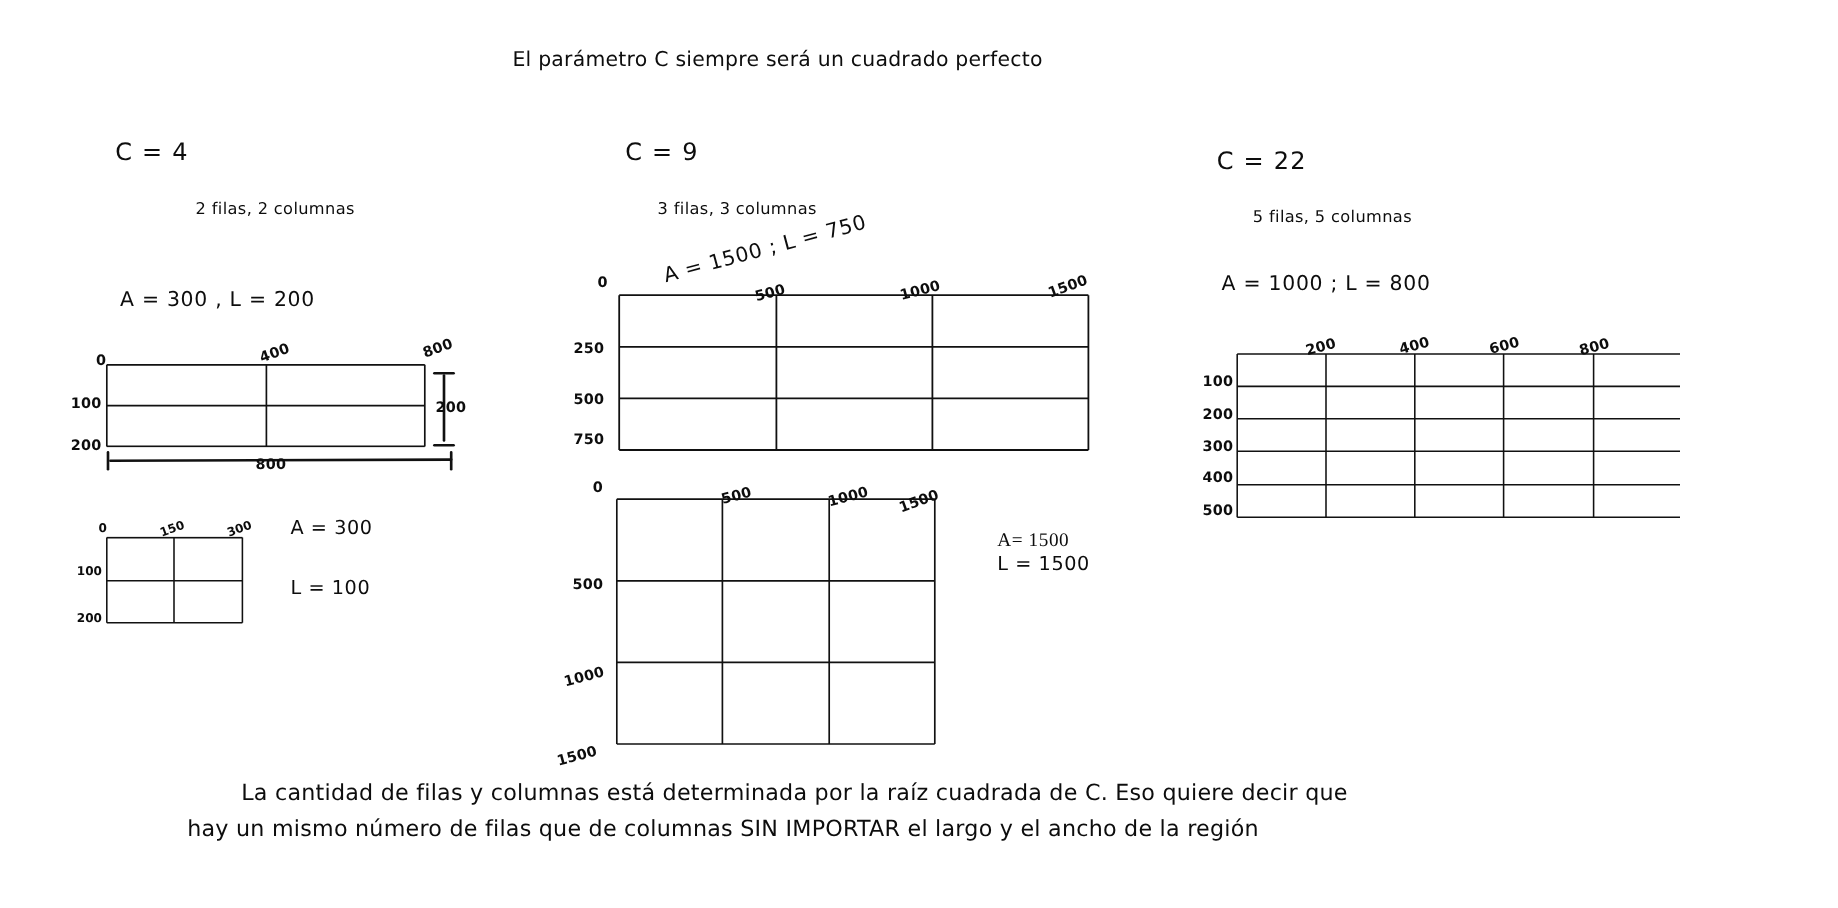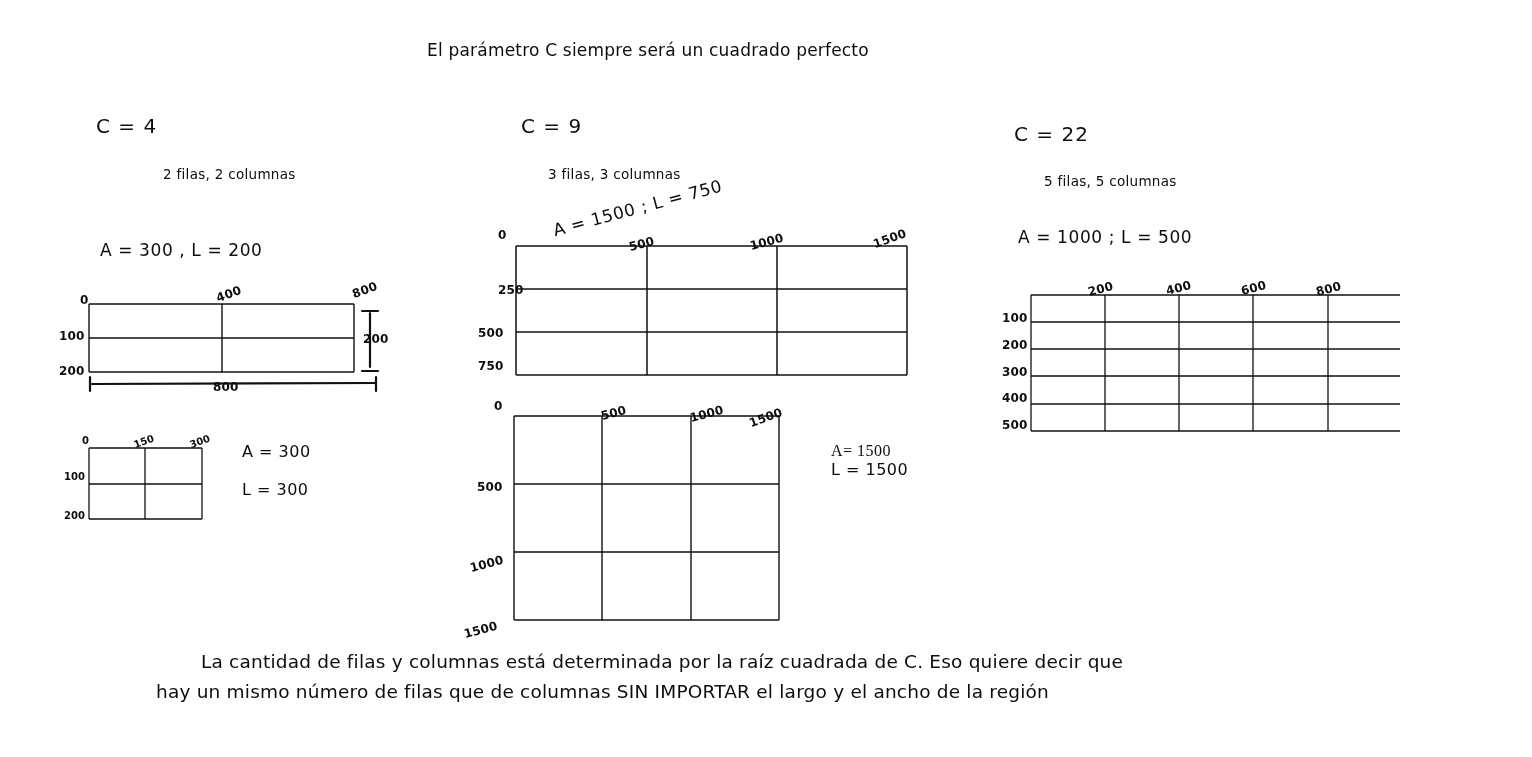--- a/index.html
+++ b/index.html
@@ -120,22 +120,22 @@
         <path d="M57,1 L57,72"></path>
         <path d="M114,1 L114,72"></path>
       </g>
     </svg>
   </div>
   <div class="abs txt tick-sm" style="left:82px; top:436px;">0</div>
   <div class="abs txt tick-sm rot-20" style="left:136px; top:440px;">150</div>
   <div class="abs txt tick-sm rot-20" style="left:192px; top:440px;">300</div>
   <div class="abs txt tick-sm" style="left:64px; top:472px;">100</div>
   <div class="abs txt tick-sm" style="left:64px; top:511px;">200</div>
-  <div class="abs txt side-label" style="left:242px; top:444px;">A = 300</div>
-  <div class="abs txt side-label" style="left:242px; top:482px;">L = 300</div>
+  <div class="abs txt side-label" style="left:242px; top:432px;">A = 300</div>
+  <div class="abs txt side-label" style="left:242px; top:482px;">L = 100</div>
 
   <div class="abs txt case-label" style="left:521px; top:116px;">C = 9</div>
   <div class="abs txt case-sub" style="left:548px; top:167px;">3 filas, 3 columnas</div>
 
   <div class="abs txt al-label rot-15" style="left:556px; top:222px;">A = 1500 ;  L = 750</div>
 
   <div class="abs" style="left:515px; top:245px;">
     <svg class="grid-svg" width="394" height="132" viewBox="0 0 394 132">
       <g stroke="#111" stroke-width="1.5" fill="none">
         <path d="M1,1 L392,1"></path>
@@ -146,21 +146,21 @@
         <path d="M132,1 L132,130"></path>
         <path d="M262,1 L262,130"></path>
         <path d="M392,1 L392,130"></path>
       </g>
     </svg>
   </div>
   <div class="abs txt tick" style="left:498px; top:229px;">0</div>
   <div class="abs txt tick rot-15" style="left:631px; top:241px;">500</div>
   <div class="abs txt tick rot-15" style="left:752px; top:240px;">1000</div>
   <div class="abs txt tick rot-20" style="left:876px; top:238px;">1500</div>
-  <div class="abs txt tick" style="left:498px; top:284px;">250</div>
+  <div class="abs txt tick" style="left:478px; top:284px;">250</div>
   <div class="abs txt tick" style="left:478px; top:327px;">500</div>
   <div class="abs txt tick" style="left:478px; top:360px;">750</div>
 
   <div class="abs" style="left:513px; top:415px;">
     <svg class="grid-svg" width="268" height="207" viewBox="0 0 268 207">
       <g stroke="#111" stroke-width="1.4" fill="none">
         <path d="M1,1 L266,1"></path>
         <path d="M1,69 L266,69"></path>
         <path d="M1,137 L266,137"></path>
         <path d="M1,205 L266,205"></path>
@@ -177,21 +177,21 @@
   <div class="abs txt tick rot-20" style="left:752px; top:417px;">1500</div>
   <div class="abs txt tick" style="left:477px; top:481px;">500</div>
   <div class="abs txt tick rot-15" style="left:472px; top:562px;">1000</div>
   <div class="abs txt tick rot-15" style="left:466px; top:628px;">1500</div>
   <div class="abs txt side-label" style="left:831px; top:443px;font-family:Liberation Serif, serif;">A= 1500</div>
   <div class="abs txt side-label" style="left:831px; top:462px;">L = 1500</div>
 
   <div class="abs txt case-label" style="left:1014px; top:124px;">C = 22</div>
   <div class="abs txt case-sub" style="left:1044px; top:174px;">5 filas, 5 columnas</div>
 
-  <div class="abs txt al-label" style="left:1018px; top:229px;">A = 1000 ;  L = 500</div>
+  <div class="abs txt al-label" style="left:1018px; top:229px;">A = 1000 ;  L = 800</div>
 
   <div class="abs" style="left:1030px; top:294px;">
     <svg class="grid-svg" width="374" height="139" viewBox="0 0 374 139">
       <g stroke="#111" stroke-width="1.3" fill="none">
         <path d="M1,1 L372,1"></path>
         <path d="M1,28 L372,28"></path>
         <path d="M1,55 L372,55"></path>
         <path d="M1,82 L372,82"></path>
         <path d="M1,110 L372,110"></path>
         <path d="M1,137 L372,137"></path>

